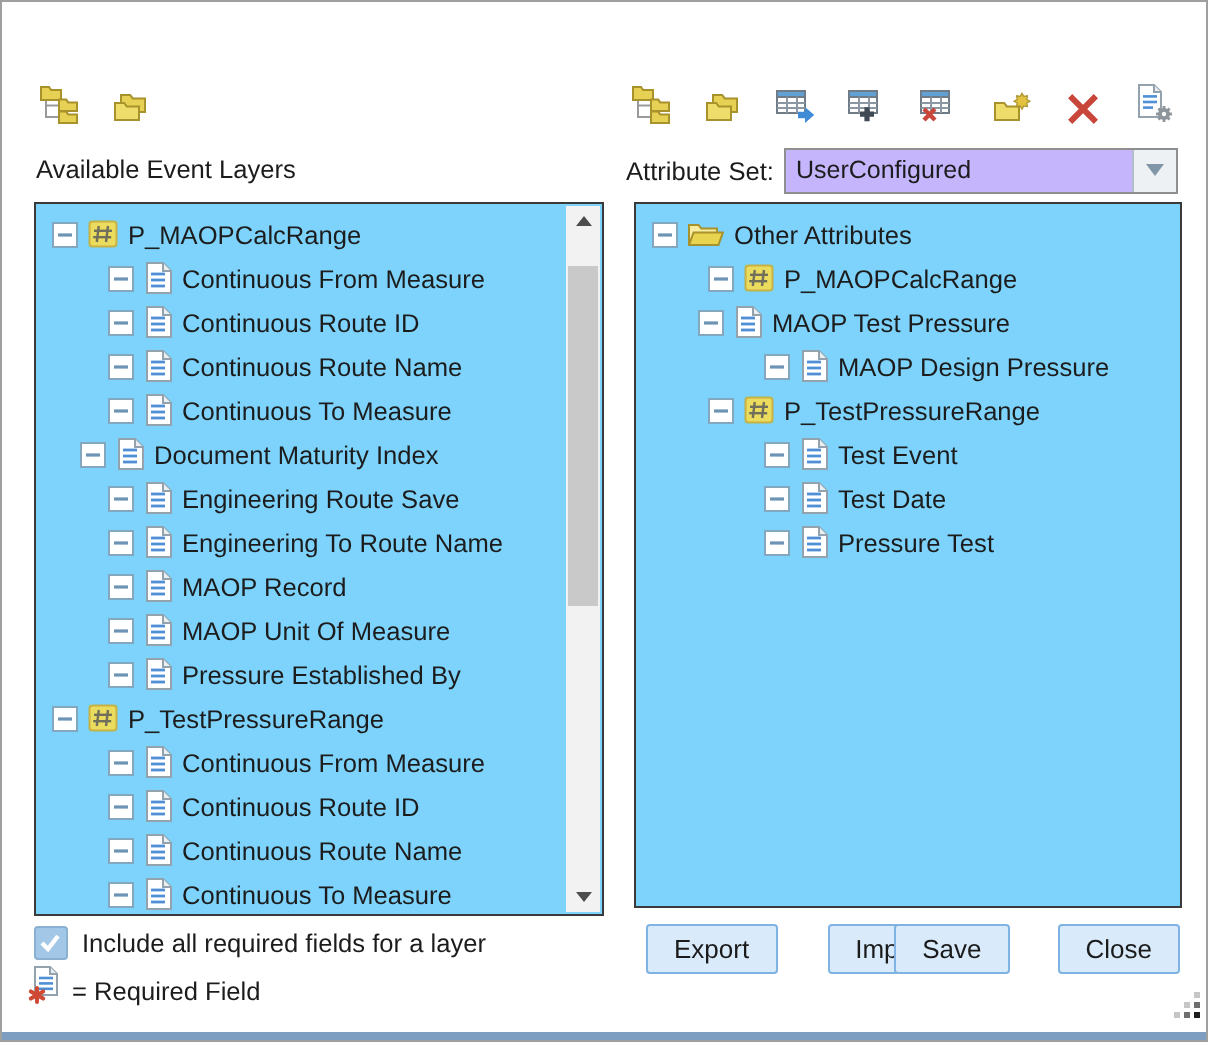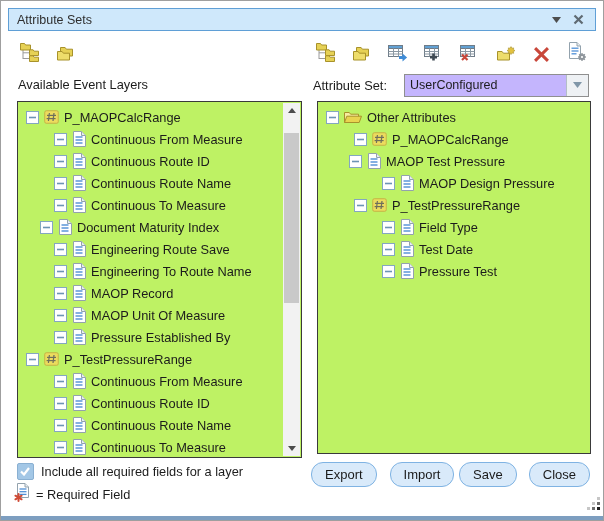--- a/index.html
+++ b/index.html
@@ -17,71 +17,57 @@
   .title{font-size:12.5px;color:#2f2f2f;}
   .tb-spacer{flex:1;}
   .tb-btn{display:flex;align-items:center;justify-content:center;width:17px;height:17px;margin-left:5px;cursor:default;}
   
   .toolbar-row{position:absolute;left:18px;right:15px;top:37px;height:25px;display:flex;align-items:center;}
   .tb-group{display:flex;gap:15px;align-items:center;}
   .tb-right{margin-left:auto;}
   .tbicon{width:21px;height:22px;display:flex;align-items:flex-end;justify-content:center;}
   
   .avail-label{position:absolute;left:17px;top:76px;font-size:12.8px;}
-  .attr-row{position:absolute;left:312px;right:14px;top:71px;height:26px;display:flex;align-items:center;gap:12px;}
+  .attr-row{position:absolute;left:312px;right:14px;top:71px;height:26px;display:flex;align-items:center;}
   .attr-label{font-size:12.8px;margin-right:5px;white-space:nowrap;}
   .dropdown{flex:1;height:23px;border:1px solid #8f8f8f;display:flex;align-items:stretch;box-sizing:border-box;background:#c4b5fd;}
   .dd-value{flex:1;display:flex;align-items:center;padding-left:5px;font-size:12.5px;}
   .dd-btn{width:21px;background:#eef1f4;border-left:1px solid #b4bec7;display:flex;align-items:center;justify-content:center;}
   
-  .panel{position:absolute;background:#bef264;border:1px solid #3a3a3a;box-sizing:border-box;}
+  .panel{position:absolute;background:#7dd3fc;border:1px solid #3a3a3a;box-sizing:border-box;}
   #panel-left{left:16px;top:100px;width:285px;height:357px;}
   #panel-right{left:316px;top:100px;width:274px;height:353px;}
   .tree{position:absolute;left:1px;top:1px;bottom:1px;right:1px;padding-top:3px;overflow:hidden;}
   #panel-left .tree{right:19px;}
   .trow{height:22px;display:flex;align-items:center;gap:5px;white-space:nowrap;font-size:12.8px;}
   .expander{display:flex;align-items:center;}
   .ticon{display:flex;align-items:center;}
   
   .scrollbar{position:absolute;top:1px;bottom:1px;right:1px;width:17px;background:#f2f2f2;}
   .sb-up{position:absolute;top:0;left:0;right:0;height:15px;display:flex;align-items:center;justify-content:center;}
   .sb-down{position:absolute;bottom:0;left:0;right:0;height:15px;display:flex;align-items:center;justify-content:center;}
   .sb-thumb{position:absolute;left:1px;right:1px;top:30px;height:170px;background:#c9c9c9;}
   
   .footer-check{position:absolute;left:16px;top:462px;display:flex;align-items:center;gap:7px;}
   .checkbox{width:15px;height:15px;background:#a3c7e6;border:1px solid #8ab0d2;border-radius:2px;display:flex;align-items:center;justify-content:center;box-sizing:content-box;}
   .small-label{font-size:12.8px;}
   .legend{position:absolute;left:13px;top:482px;display:flex;align-items:center;gap:5px;}
   .btns-left{position:absolute;left:310px;top:461px;display:flex;gap:13px;}
   .btns-right{position:absolute;right:13px;top:461px;display:flex;gap:12px;}
   .btn{
-    height:25px;padding:0 13px;background:#d9eafa;border:1px solid #7fb3e3;border-radius:12px;
-    font-size:13px;color:#1b1b1b;font-family:inherit;cursor:default;
+    height:25px;padding:0 13px;background:#d9eafa;border:1px solid #7fb3e3;border-radius:2px;
+    font-size:13px;color:#1b1b1b;font-family:inherit;cursor:default;margin-left:12px;
   }
   .grip{position:absolute;right:3px;bottom:6px;}
 </style>
 </head>
 <body>
 
 <div class="window">
 
-  <div class="titlebar">
-    <span class="title">Attribute Sets</span>
-    <span class="tb-spacer"></span>
-    <span class="tb-btn">
-      <svg width="9" height="6" viewBox="0 0 9 6">
-          <path d="M0 0 h9 l-4.5 6 z" fill="#4d4d4d"></path>
-        </svg>
-    </span>
-    <span class="tb-btn">
-      <svg width="11" height="11" viewBox="0 0 11 11">
-          <path d="M1.5 1.5 l8 8 M9.5 1.5 l-8 8" stroke="#5f6a72" stroke-width="2.2"></path>
-        </svg>
-    </span>
-  </div>
 
   <div class="toolbar-row">
     <div class="tb-group">
         <span class="tbicon">
           <svg width="20" height="20" viewBox="0 0 20 20">
             <path d="M3 7.5 v9.5 M3 10.8 h7 M3 16.5 h7" stroke="#9a9a9a" fill="none"></path>
             <path d="M0.5 1.5 l4 0 1.1 1.5 4.9 0 0 5 -10 0 z" fill="#e6d155" stroke="#a8922b"></path>
             <path d="M9.5 7.8 l3.6 0 1 1.4 4.4 0 0 4.3 -9 0 z" fill="#e6d155" stroke="#a8922b"></path>
             <path d="M9.5 13.8 l3.6 0 1 1.4 4.4 0 0 4.3 -9 0 z" fill="#e6d155" stroke="#a8922b"></path>
           </svg>
@@ -588,21 +574,21 @@
           </span>
           <span class="ticon">
             <svg width="14" height="16" viewBox="0 0 14 16">
               <path d="M1.5 .5 h8 l4 4 v11 h-12 z" fill="#fff" stroke="#93a2ad"></path>
               <path d="M9.5 .5 v4 h4" fill="#e8eef2" stroke="#93a2ad"></path>
               <line x1="3.5" y1="6" x2="10.5" y2="6" stroke="#4f8fd6" stroke-width="1.4"></line>
               <line x1="3.5" y1="9" x2="10.5" y2="9" stroke="#4f8fd6" stroke-width="1.4"></line>
               <line x1="3.5" y1="12" x2="10.5" y2="12" stroke="#4f8fd6" stroke-width="1.4"></line>
             </svg>
           </span>
-          <span class="tlabel">Field Type</span>
+          <span class="tlabel">Test Event</span>
         </div>
         <div class="trow" style="padding-left: 63px;">
           <span class="expander">
             <svg width="13" height="13" viewBox="0 0 13 13">
               <rect x="0.5" y="0.5" width="12" height="12" fill="#fff" stroke="#84a7c0"></rect>
               <line x1="3" y1="6.5" x2="10" y2="6.5" stroke="#6d94b5" stroke-width="1.6"></line>
             </svg>
           </span>
           <span class="ticon">
             <svg width="14" height="16" viewBox="0 0 14 16">

